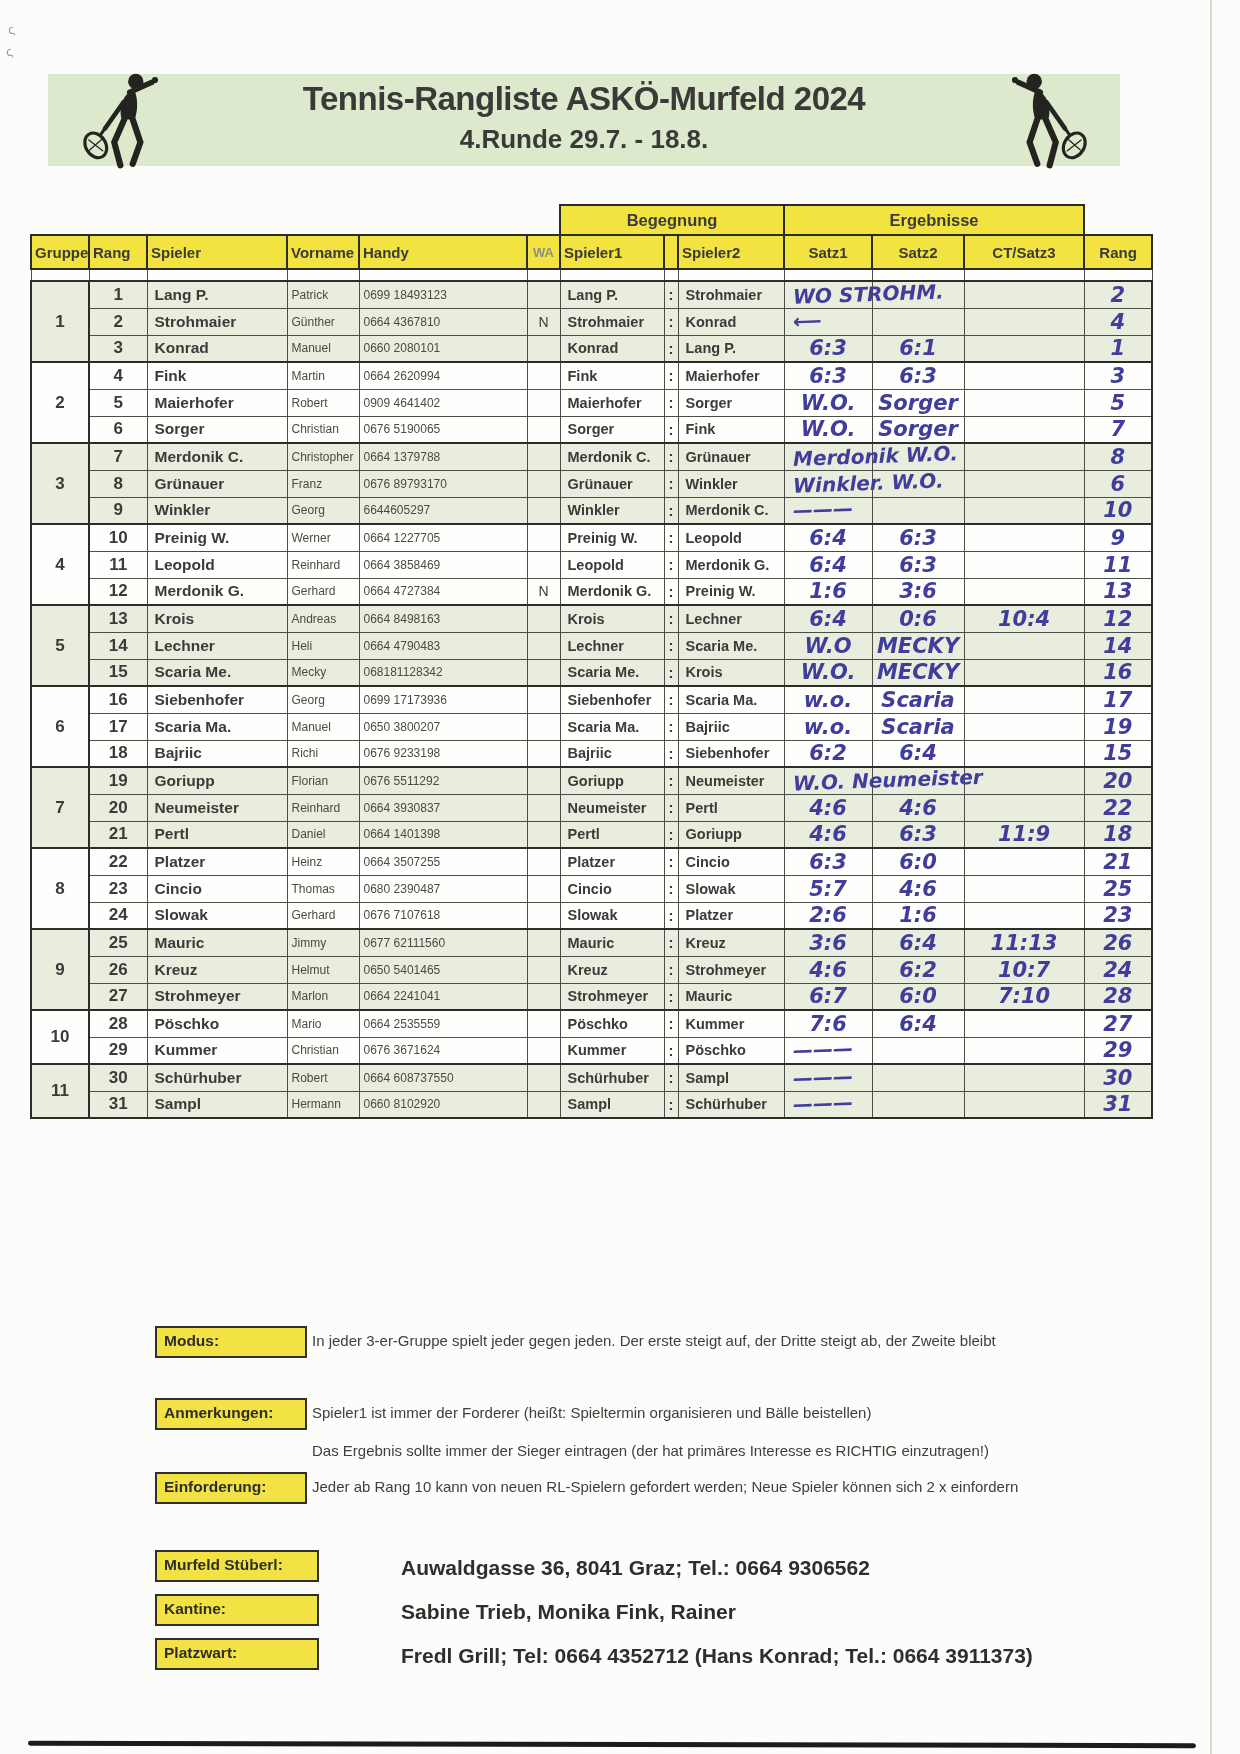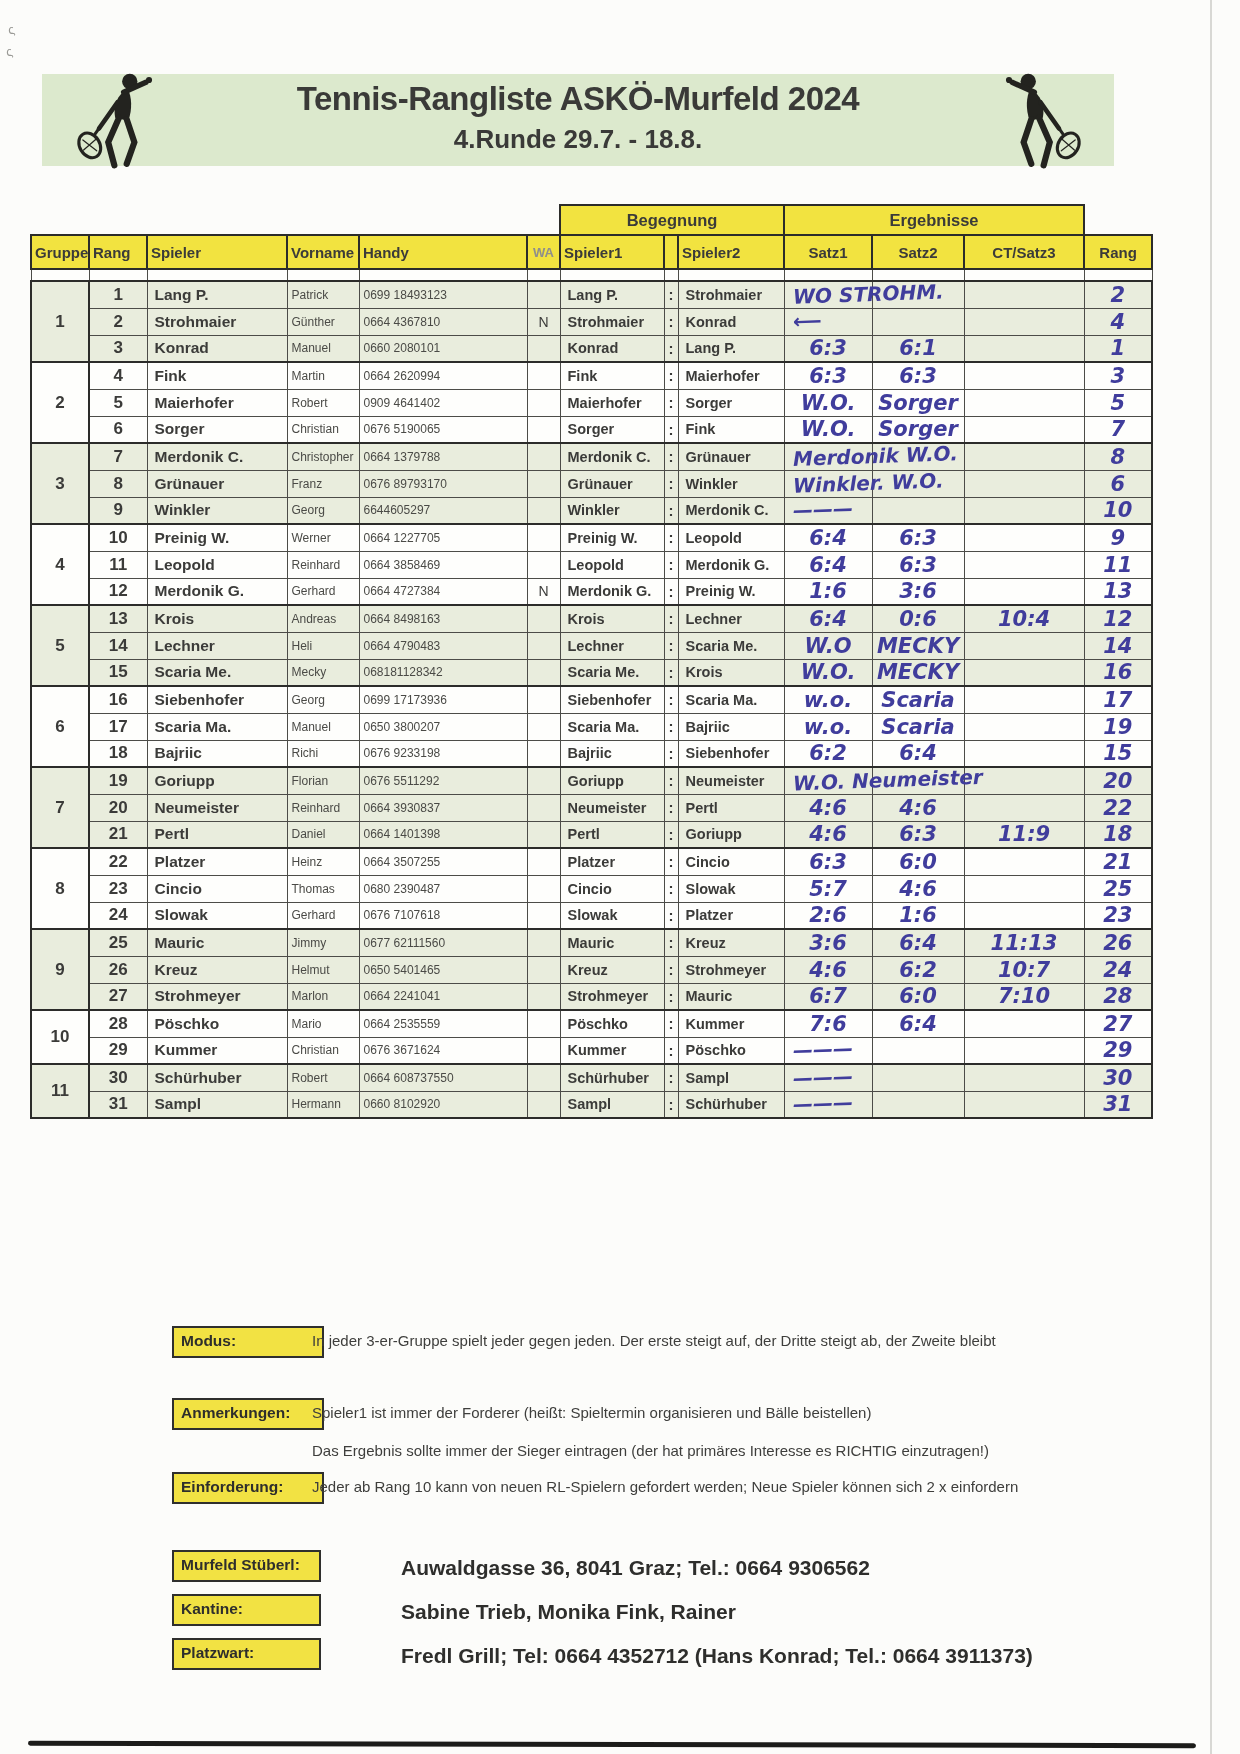--- a/index.html
+++ b/index.html
@@ -6,21 +6,21 @@
   body{width:1240px;height:1754px;position:relative;background:#fbfbf8;font-family:"Liberation Sans",sans-serif;overflow:hidden;}
   *{box-sizing:border-box;}
   .page{position:absolute;left:0;top:0;width:1240px;height:1754px;background:#fcfcfa;}
 
   
   .scan-mark{position:absolute;color:#9a9a96;font-size:13px;transform:rotate(-15deg);}
   .scan-bottom{position:absolute;left:28px;top:1742px;width:1168px;height:5px;background:#1c1c1a;border-radius:3px;transform:rotate(.12deg);}
   .scan-edge{position:absolute;right:28px;top:0;width:2px;height:1754px;background:#d8d8d4;}
 
   
-  .banner{position:absolute;left:42px;top:74px;width:1072px;height:92px;background:#dce9cd;}
+  .banner{position:absolute;left:48px;top:74px;width:1072px;height:92px;background:#dce9cd;}
   .titles{position:absolute;left:0;top:6px;width:100%;text-align:center;color:#3a3a38;}
   .t1{font-size:33px;font-weight:bold;letter-spacing:-.5px;}
   .t2{font-size:26px;font-weight:bold;margin-top:6px;}
   .player{position:absolute;top:-4px;width:118px;height:100px;}
   .player.left{left:18px;}
   .player.right{right:16px;transform:scaleX(-1);}
 
   
   .table-wrap{position:absolute;left:30px;top:204px;}
   table{border-collapse:collapse;table-layout:fixed;width:1121px;font-family:"Liberation Sans",sans-serif;}
@@ -46,22 +46,22 @@
 
   
   .hw,.hw-span{font-family:"DejaVu Sans",sans-serif;font-style:italic;font-weight:bold;color:#403d9c;}
   td.satz{font-size:21px;text-align:center;transform:none;}
   td.satz,td.rang2{line-height:22px;}
   td.rang2{font-size:21px;text-align:center;}
   .span-host{position:relative;}
   .hw-span{position:absolute;left:8px;top:50%;transform:translateY(-54%) rotate(-2deg);white-space:nowrap;font-size:20px;z-index:3;}
 
   
-  .ylabel{position:absolute;left:172px;width:152px;background:#f2e243;border:2px solid #2f2f2d;font-weight:bold;font-size:15.5px;color:#2e2e2c;padding:4px 7px;height:32px;}
-  .ylabel.wide{width:149px;}
+  .ylabel{position:absolute;left:155px;width:152px;background:#f2e243;border:2px solid #2f2f2d;font-weight:bold;font-size:15.5px;color:#2e2e2c;padding:4px 7px;height:32px;}
+  .ylabel.wide{width:164px;}
   .note-line{position:absolute;left:312px;font-size:15px;color:#3e3e3c;white-space:nowrap;}
   .contact-val{position:absolute;left:401px;font-size:21px;font-weight:bold;color:#2e2e2c;white-space:nowrap;}
 </style>
 </head>
 <body>
 
 <div class="page">
 
   <div class="scan-mark" style="left:8px;top:22px;">ς</div>
   <div class="scan-mark" style="left:6px;top:44px;">ς</div>

